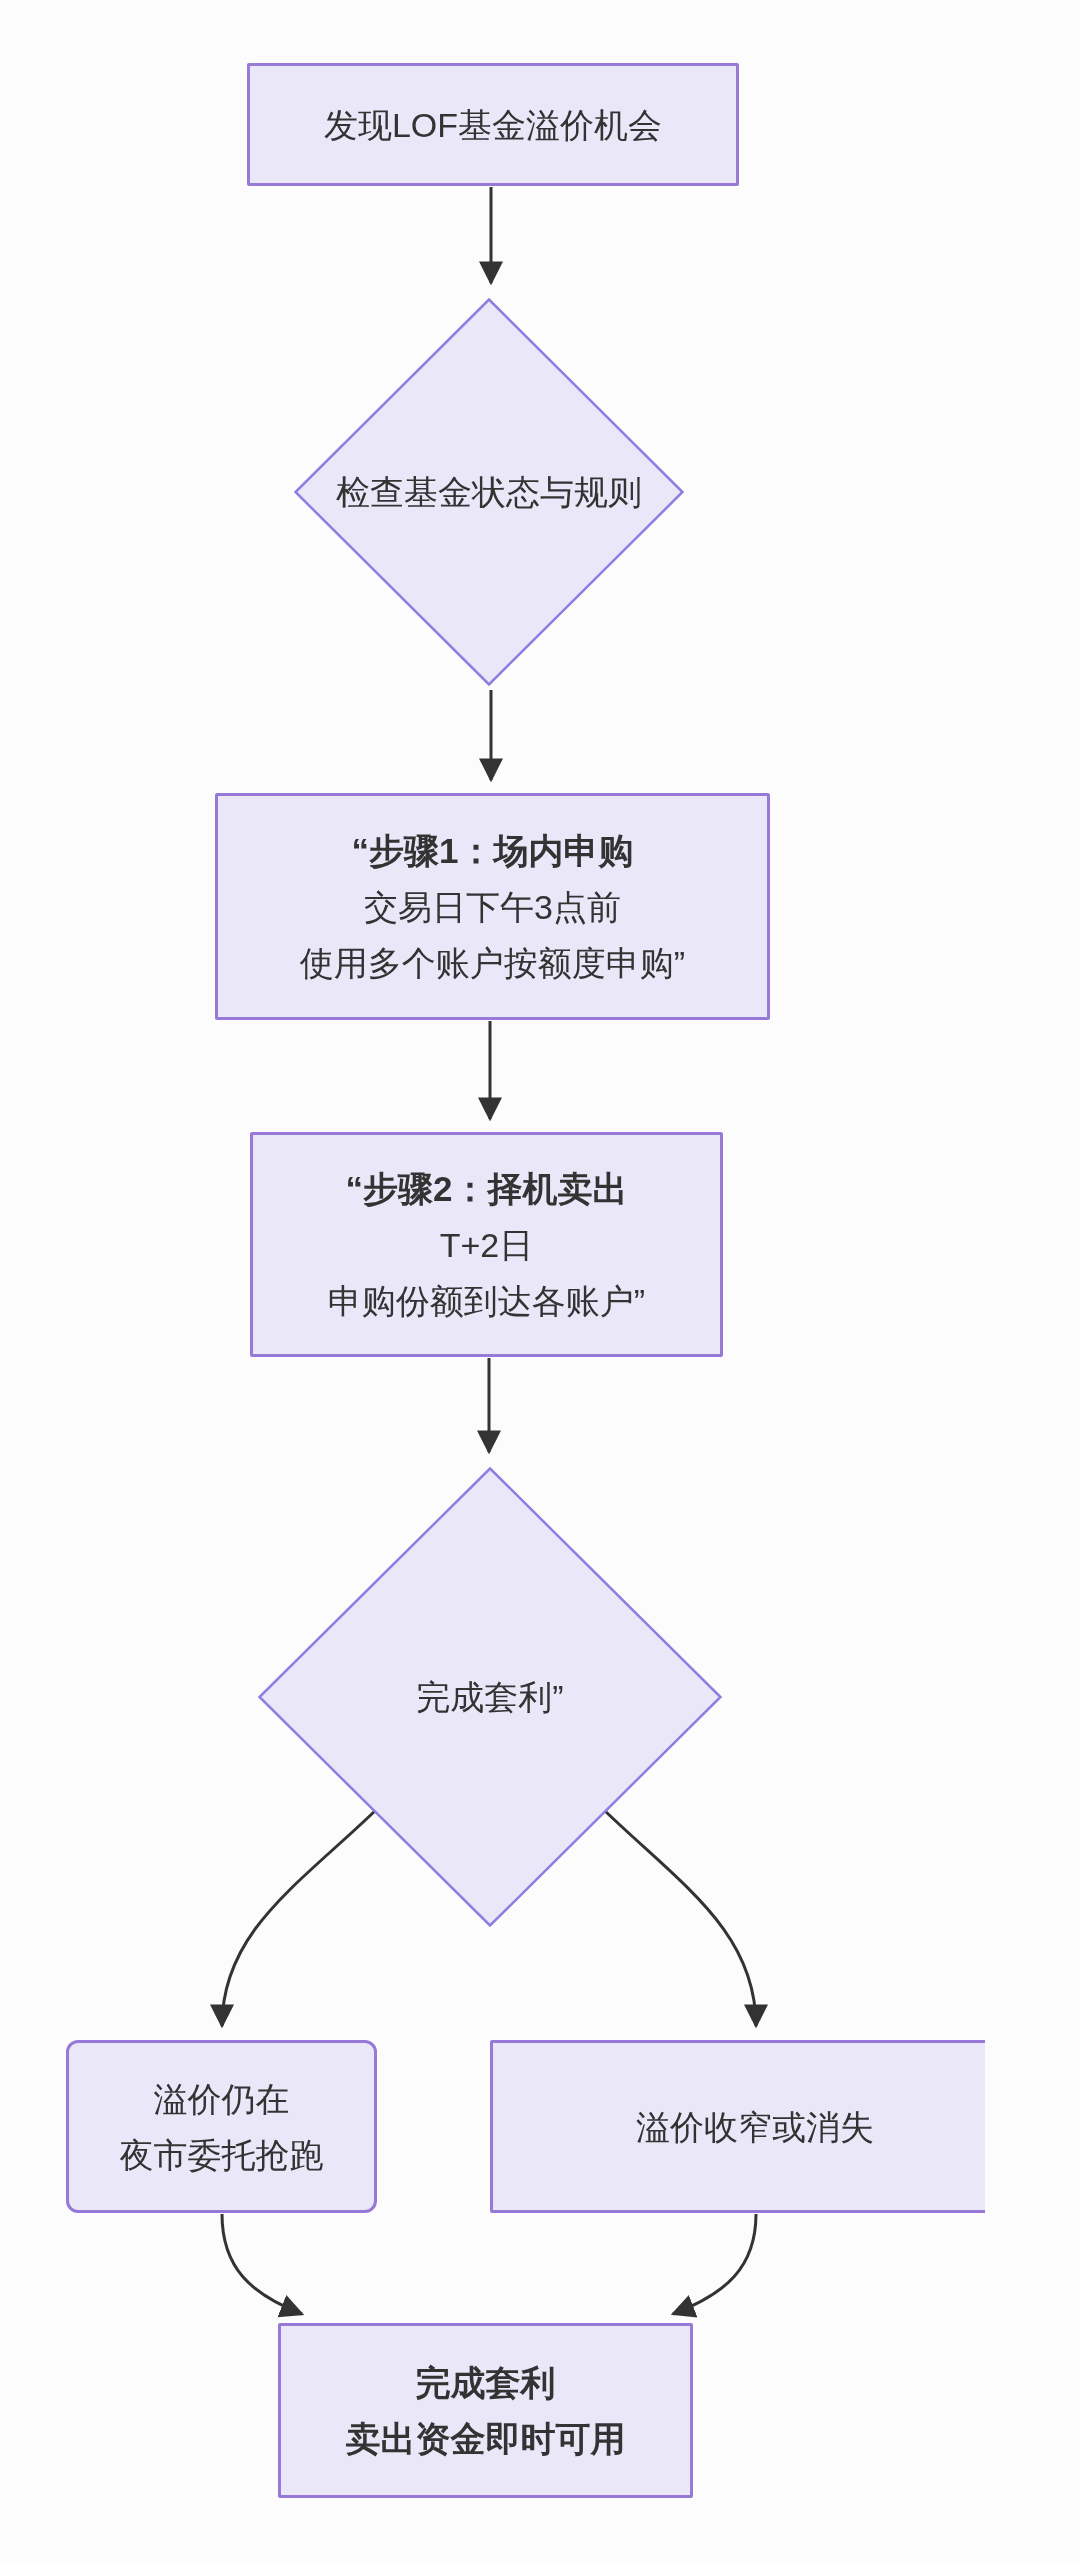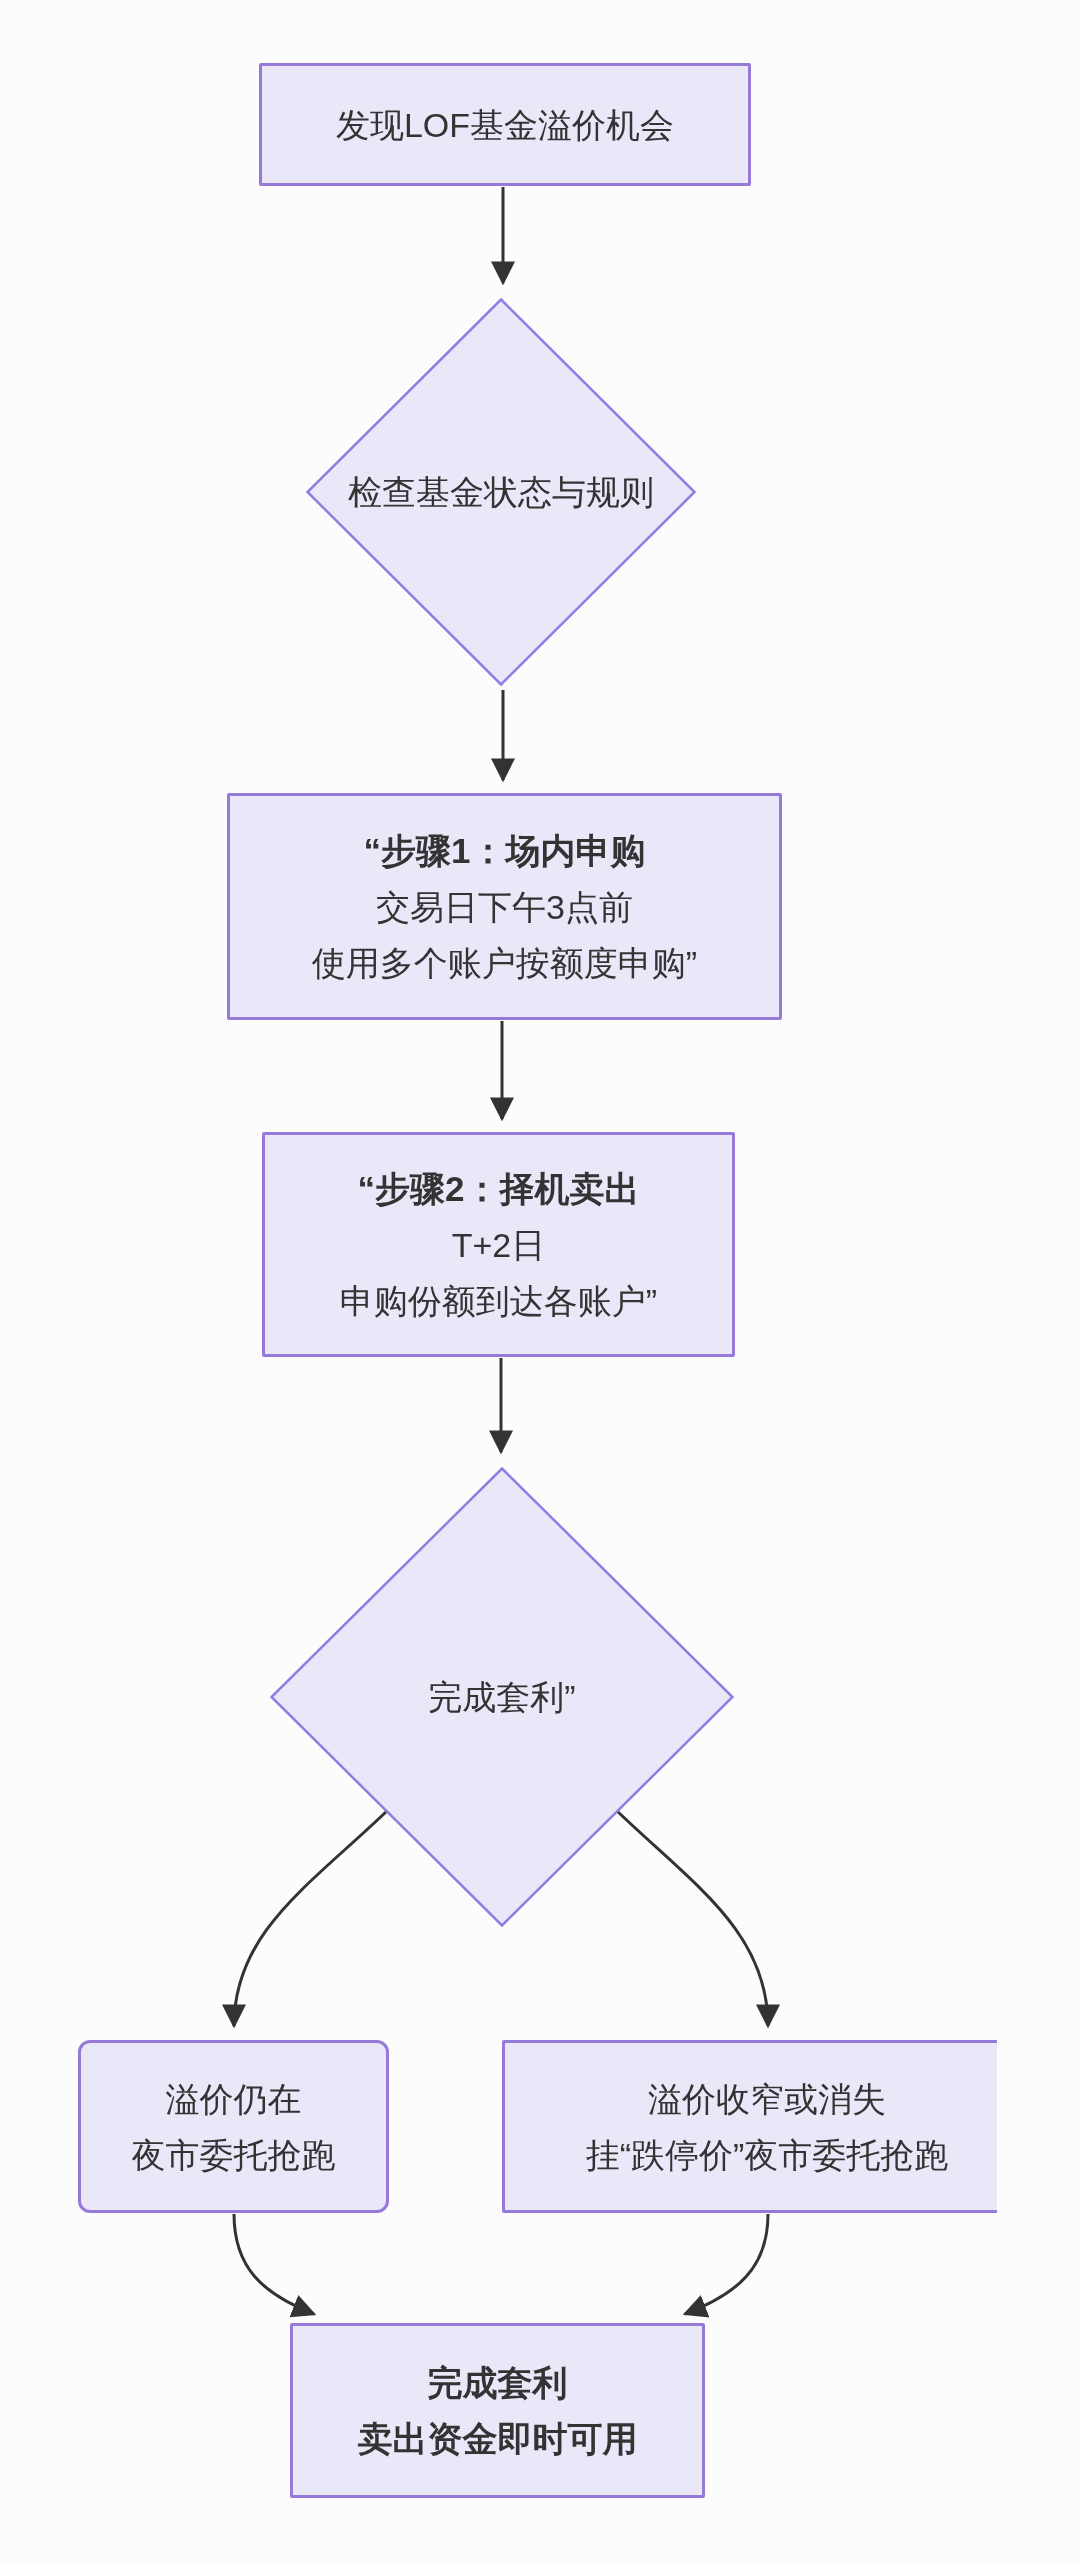--- a/index.html
+++ b/index.html
@@ -15,21 +15,20 @@
   body{
     font-family:"Liberation Sans","DejaVu Sans",sans-serif;
     color:var(--text);
   }
   .canvas{
     position:relative;
     width:985px;
     height:2564px;
     background:var(--bg);
     overflow:hidden;
-    margin-left:12px;
   }
   .node{
     position:absolute;
     display:flex;
     flex-direction:column;
     justify-content:center;
     align-items:center;
     text-align:center;
     background:var(--node-fill);
     border:3px solid var(--rect-border);
@@ -122,21 +121,20 @@
     </div>
   </div>
 
   <div class="node" style="left:66px;top:2040px;width:311px;height:173px;border-radius:12px;">
     <div>溢价仍在</div>
     <div>夜市委托抢跑</div>
   </div>
 
   <div class="node" style="left:490px;top:2040px;width:530px;height:173px;align-items:center;">
     <div>溢价收窄或消失</div>
-    <div>挂“跌停价”夜市委托抢跑</div>
   </div>
 
   <div class="node" style="left:278px;top:2323px;width:415px;height:175px;">
     <div class="t-bold">完成套利</div>
     <div class="t-bold">卖出资金即时可用</div>
   </div>
 
 </div>
 
 </body></html>

